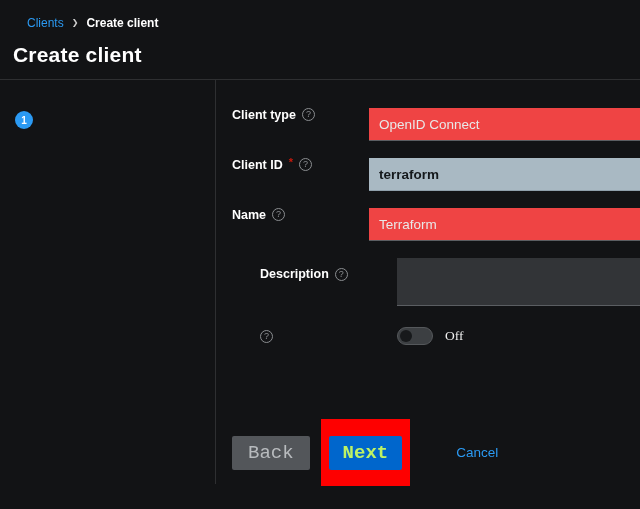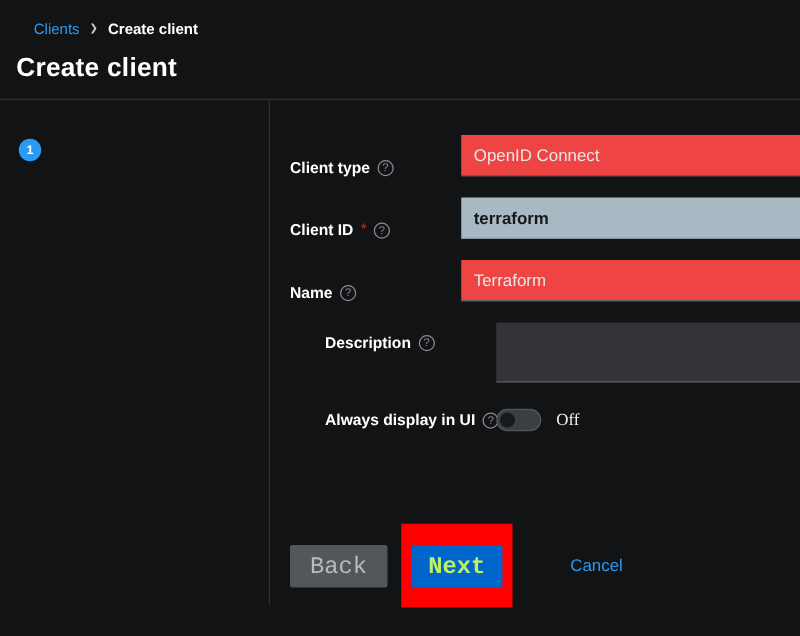--- a/index.html
+++ b/index.html
@@ -24,21 +24,21 @@
   .wizard-step { display:flex; align-items:center; cursor:pointer; }
   .step-circle {
     width:18px; height:18px; border-radius:50%; background:#2b9af3; color:#fff;
     font-size:10px; font-weight:bold; display:flex; align-items:center; justify-content:center; flex-shrink:0;
   }
   .step-label { margin-left:9px; color:#2b9af3; font-size:13.5px; }
   
   .form-col { flex:1; padding:28px 0 0 16px; min-width:0; }
   .form-row { display:flex; margin-bottom:17px; }
   .form-row.desc { margin-bottom:21px; }
-  .label-col { width:137px; flex-shrink:0; display:flex; align-items:flex-end; gap:6px; }
+  .label-col { width:137px; flex-shrink:0; display:flex; align-items:flex-start; gap:6px; }
   .form-row.desc .label-col, .form-row.toggle-row .label-col { align-items:center;margin-left:28px; }
   .form-row.desc .label-col { align-items:flex-start; padding-top:9px; }
   .field-label { font-size:12.5px; font-weight:bold; color:#ffffff; white-space:nowrap; }
   .required-star { color:#c9190b; font-size:11px; font-weight:bold; position:relative; top:-2px; }
   .help-icon {
     width:13px; height:13px; border:1px solid #8a8d90; border-radius:50%;
     color:#8a8d90; font-size:9px; line-height:11px; text-align:center; flex-shrink:0; cursor:pointer;
   }
   .form-row.desc .help-icon { margin-top:1px; }
   .control-col { flex:1; min-width:0; }
@@ -131,21 +131,20 @@
           <span class="field-label">Description</span>
           <span class="help-icon">?</span>
         </div>
         <div class="control-col">
           <textarea class="pf-textarea" value="" style=""></textarea>
         </div>
       </div>
 
       <div class="form-row toggle-row">
         <div class="label-col">
-          <span class="field-label">Always display in UI</span>
           <span class="help-icon">?</span>
         </div>
         <div class="control-col toggle-wrap">
           <span class="toggle">
             <span class="toggle-knob"></span>
           </span>
           <span class="toggle-state">Off</span>
         </div>
       </div>
 

